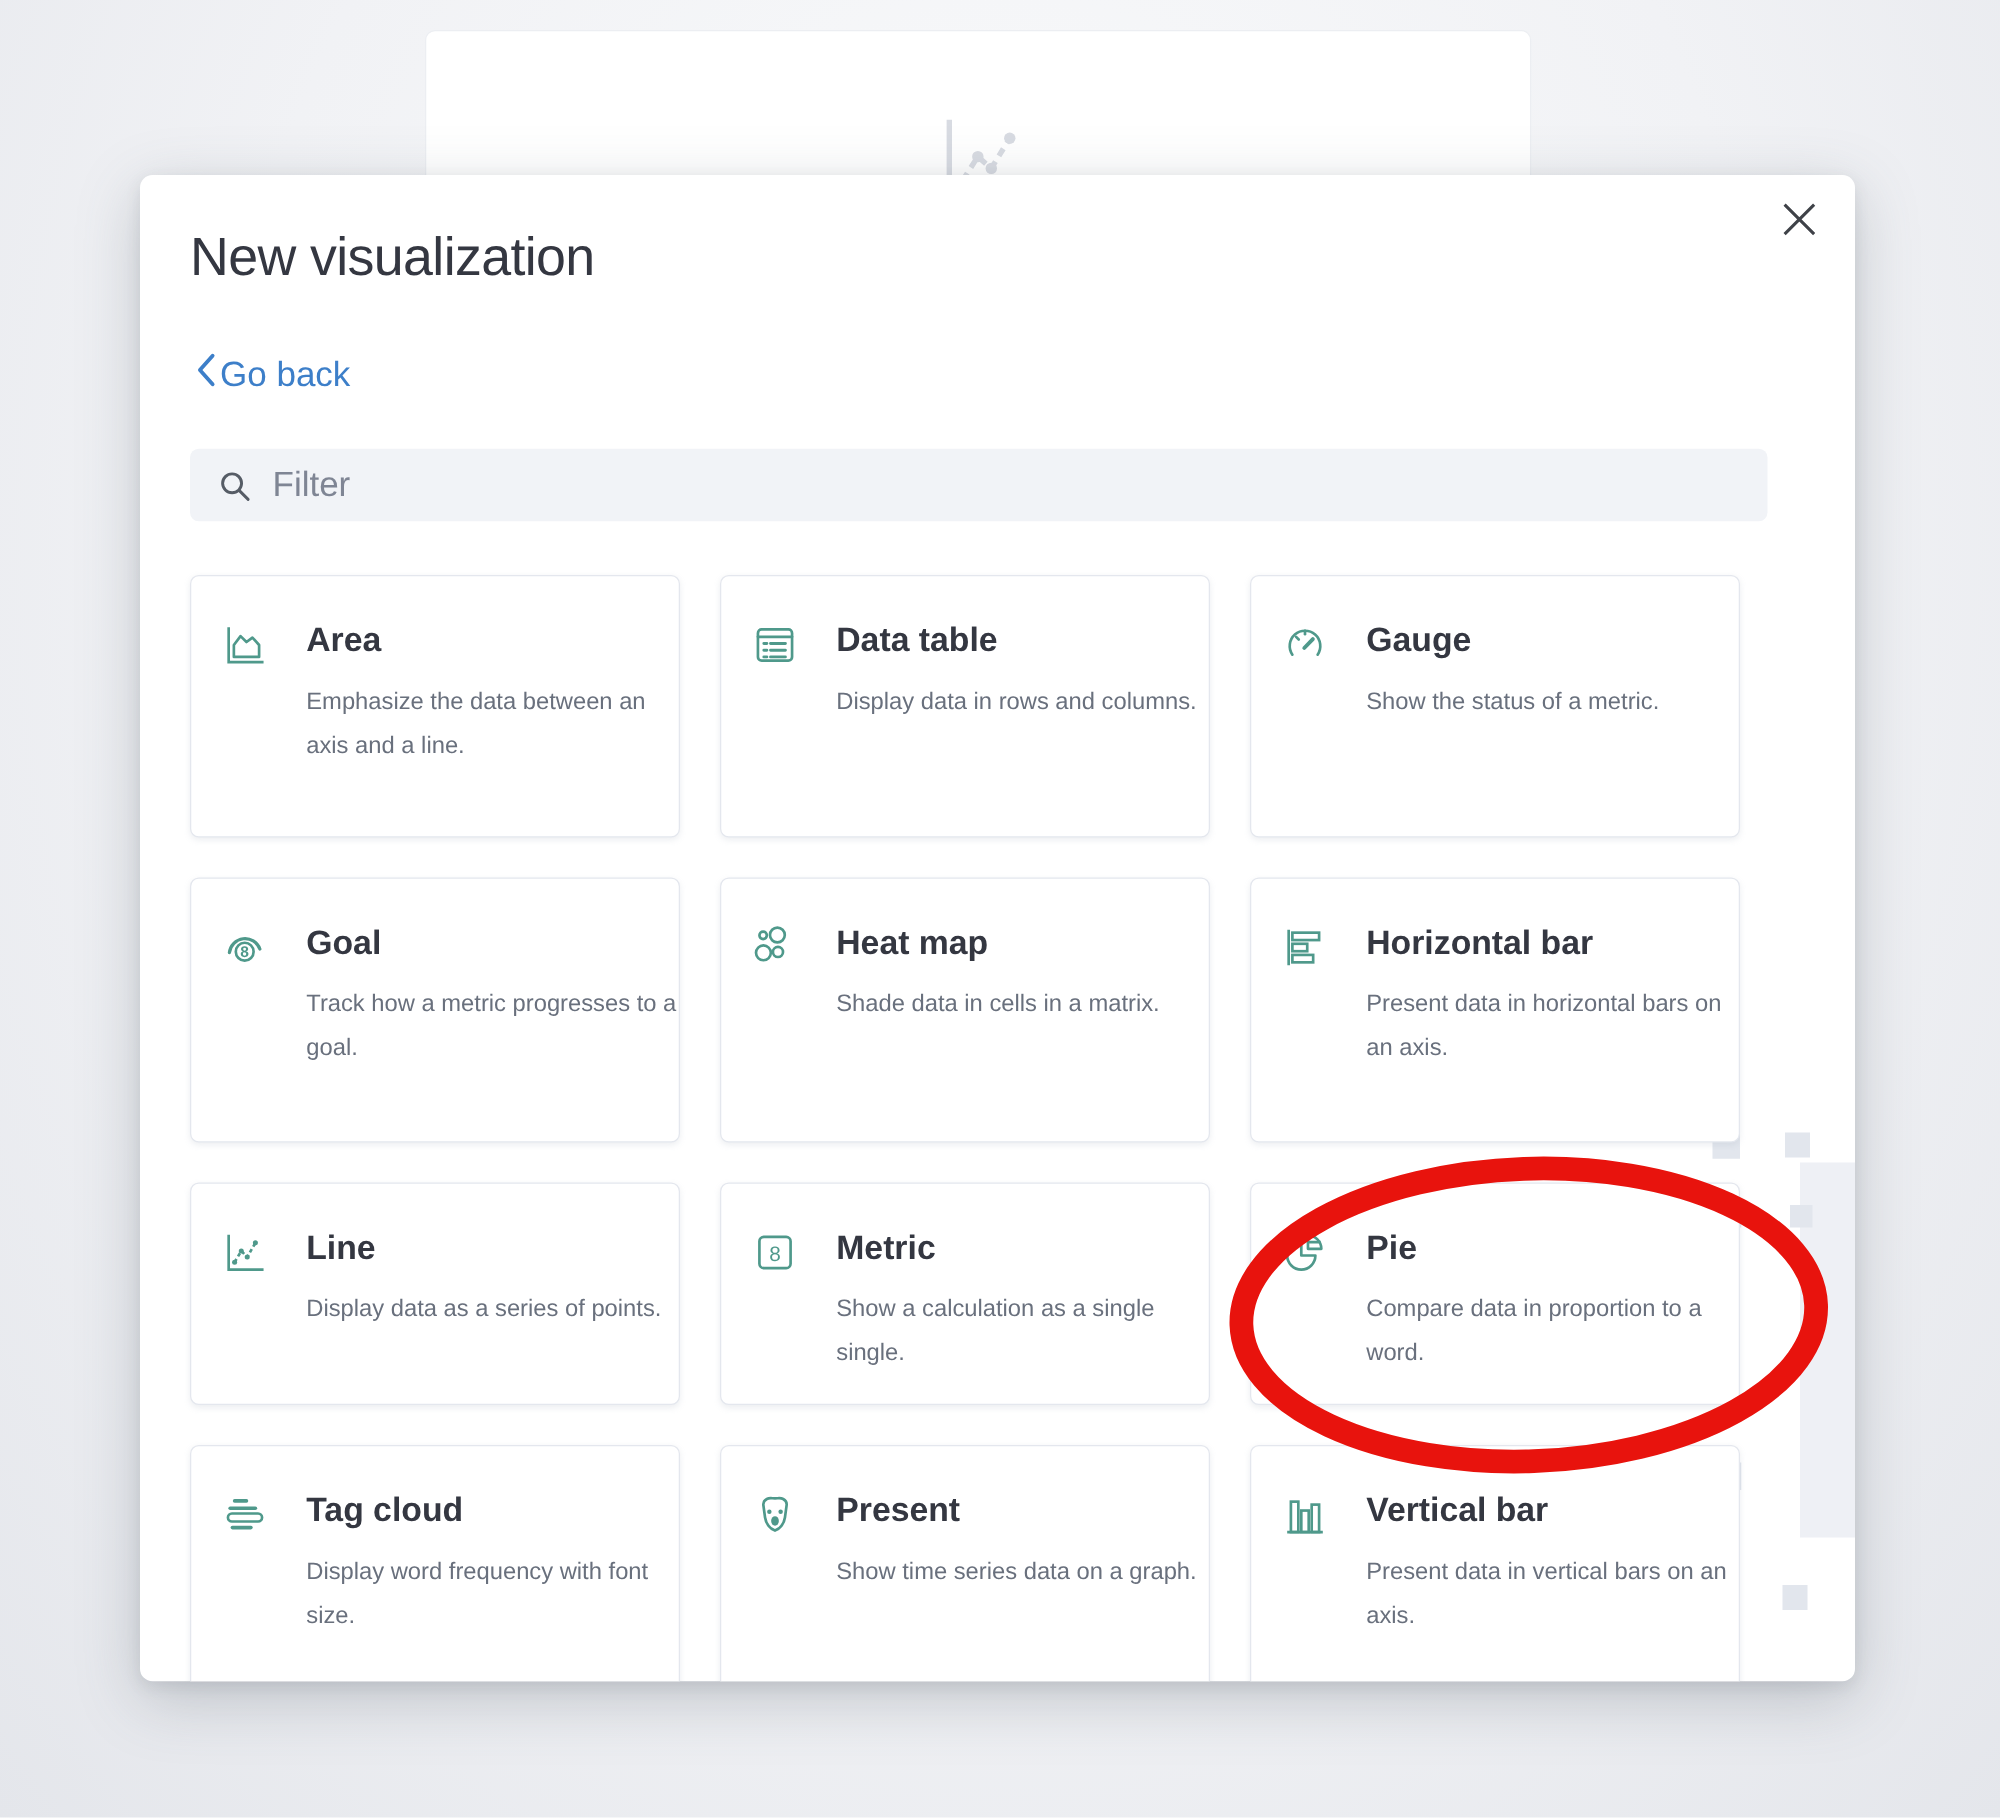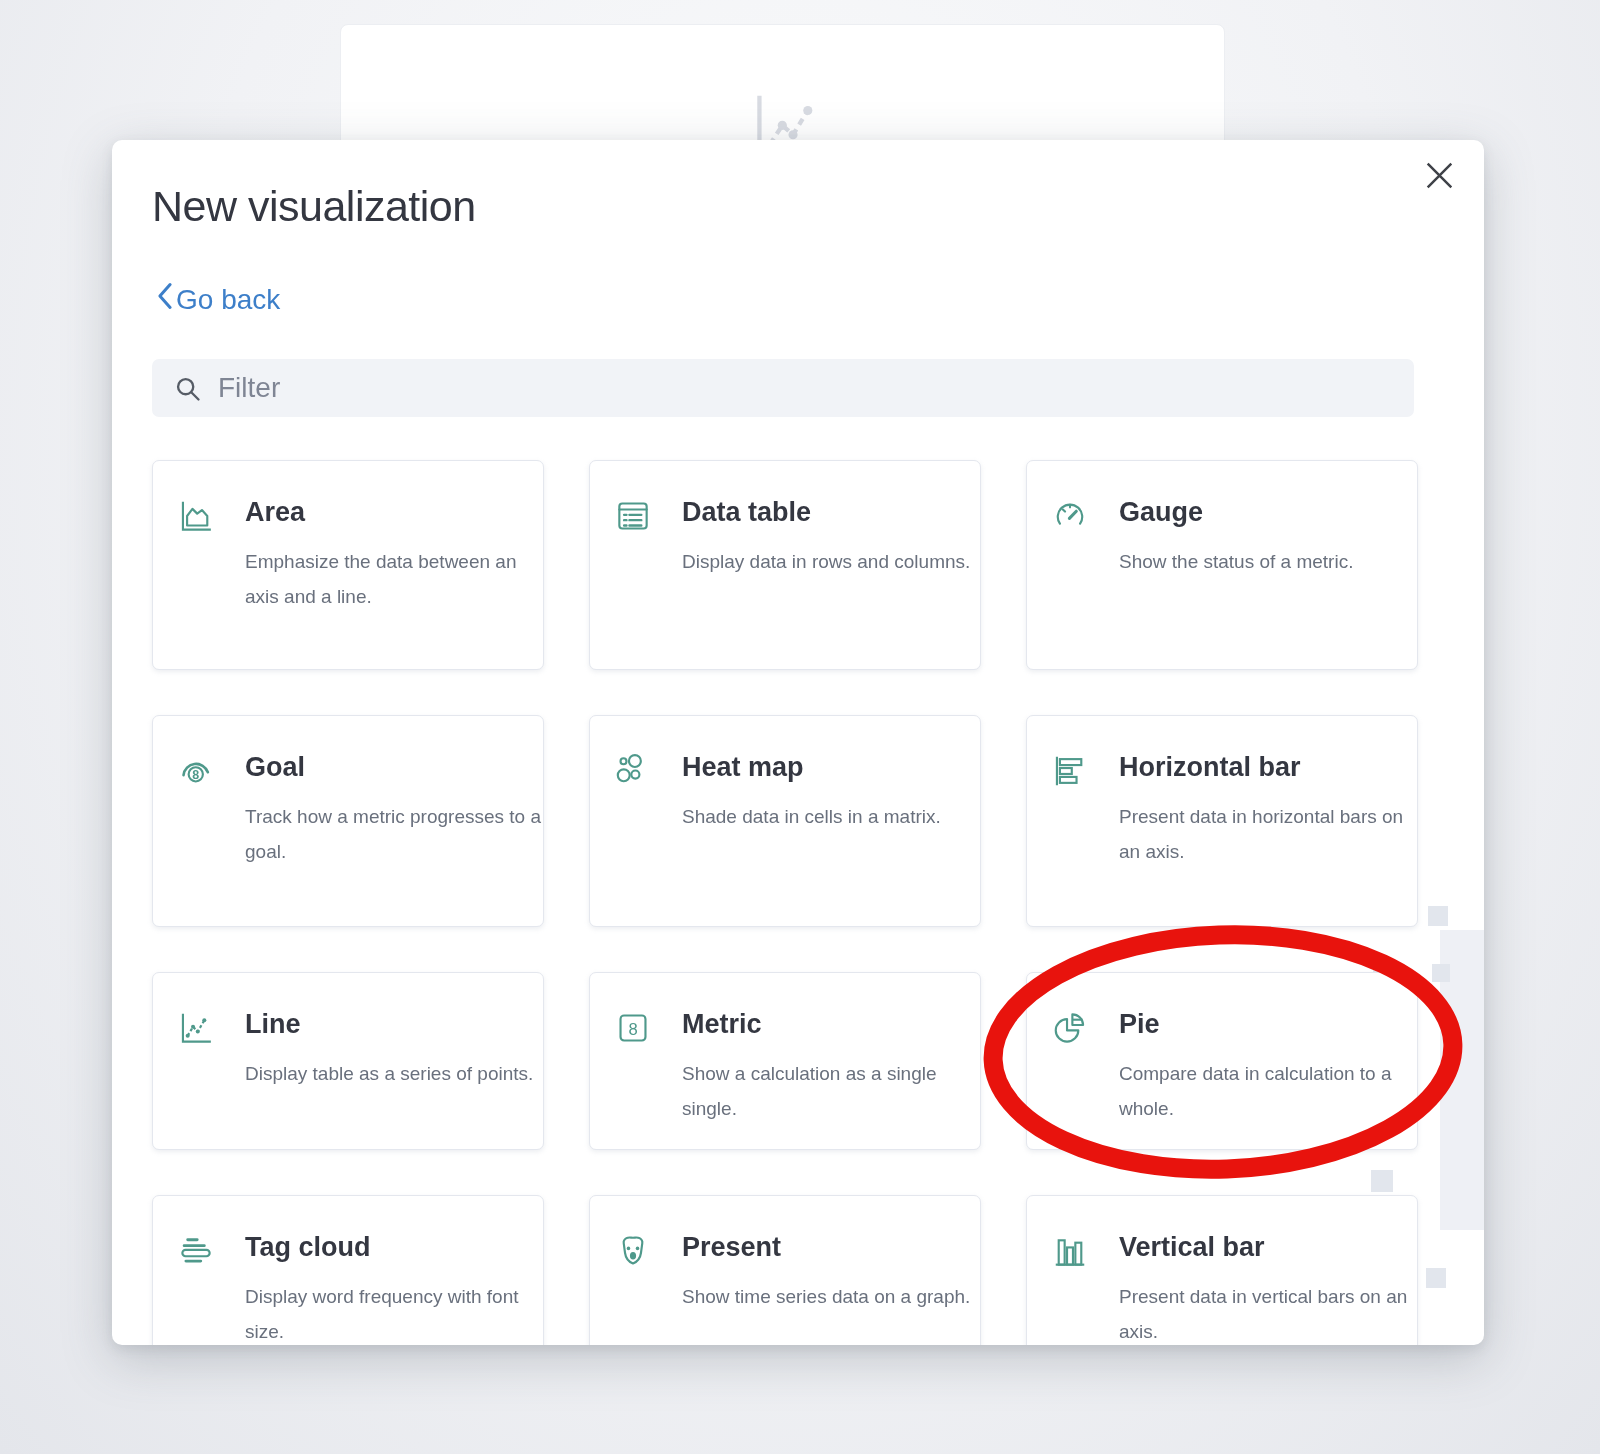--- a/index.html
+++ b/index.html
@@ -49,21 +49,21 @@
   .search-icon { position: absolute; left: 22px; top: 16px; }
 
   
   .wm { position: absolute; background: #e2e6ed; z-index: 1; }
   .wm-panel { position: absolute; background: #eef0f5; z-index: 1; }
 
   
   .grid {
     position: absolute; left: 40px; top: 320px; width: 1262px;
     display: grid; grid-template-columns: repeat(3, 392px);
-    grid-template-rows: 210px 212px 178px 200px; gap: 45px; z-index: 2;
+    grid-template-rows: 210px 212px 178px 200px; gap: 32px; z-index: 2;
   }
   .card {
     position: relative; background: #ffffff; border: 1px solid #e4e7ee; border-radius: 7px;
     padding: 36px 24px 24px 92px; cursor: pointer;
     box-shadow: 0 2px 5px rgba(152,162,179,0.18);
   }
   .card .icon { position: absolute; left: 24px; top: 36px; width: 38px; height: 38px; }
   .card-title { font-size: 27px; font-weight: 700; color: #343741; margin-bottom: 16px; }
   .card-desc { width: 302px; font-size: 19px; line-height: 35px; color: #69707d; }
 
@@ -207,21 +207,21 @@
         <svg class="viz" width="38" height="38" viewBox="0 0 32 32">
           <path d="M5 4v23.5h23.5"></path>
           <path d="M9 22.5l4.5-7.5 4 4 5.5-9.5" stroke-dasharray="2.5 2"></path>
           <circle cx="9" cy="22.5" r="1.7" fill="#4f998b" stroke="none"></circle>
           <circle cx="13.5" cy="15" r="1.7" fill="#4f998b" stroke="none"></circle>
           <circle cx="17.5" cy="19" r="1.7" fill="#4f998b" stroke="none"></circle>
           <circle cx="23" cy="9.5" r="1.7" fill="#4f998b" stroke="none"></circle>
         </svg>
       </span>
       <h3 class="card-title">Line</h3>
-      <p class="card-desc">Display table as a series of points.</p>
+      <p class="card-desc">Display data as a series of points.</p>
     </div>
 
     <div class="card">
       <span class="icon">
         <svg class="viz" width="38" height="38" viewBox="0 0 32 32">
           <rect x="5.5" y="5.5" width="21" height="21" rx="3"></rect>
           <text x="16" y="21.8" text-anchor="middle" font-size="14" font-weight="500" fill="#4f998b" stroke="none" font-family="Liberation Sans, sans-serif">8</text>
         </svg>
       </span>
       <h3 class="card-title">Metric</h3>
@@ -230,21 +230,21 @@
 
     <div class="card">
       <span class="icon">
         <svg class="viz" width="38" height="38" viewBox="0 0 32 32" stroke-linejoin="round">
           <path d="M13.5 8.5A9.5 9.5 0 1 0 23 18H13.5z"></path>
           <path d="M18 4.5a9 9 0 0 1 9 9h-9z"></path>
           <path d="M18 9h8.5"></path>
         </svg>
       </span>
       <h3 class="card-title">Pie</h3>
-      <p class="card-desc">Compare data in calculation to a whole.</p>
+      <p class="card-desc">Compare data in proportion to a word.</p>
     </div>
 
     <div class="card">
       <span class="icon">
         <svg class="viz" width="38" height="38" viewBox="0 0 32 32" stroke-linecap="round">
           <path d="M9 6.5h8" stroke-width="2.4"></path>
           <path d="M6 11.5h17" stroke-width="2.4"></path>
           <rect x="4.5" y="15" width="23" height="5.4" rx="2.7"></rect>
           <path d="M7.5 24.5h12.5" stroke-width="2.4"></path>
         </svg>

